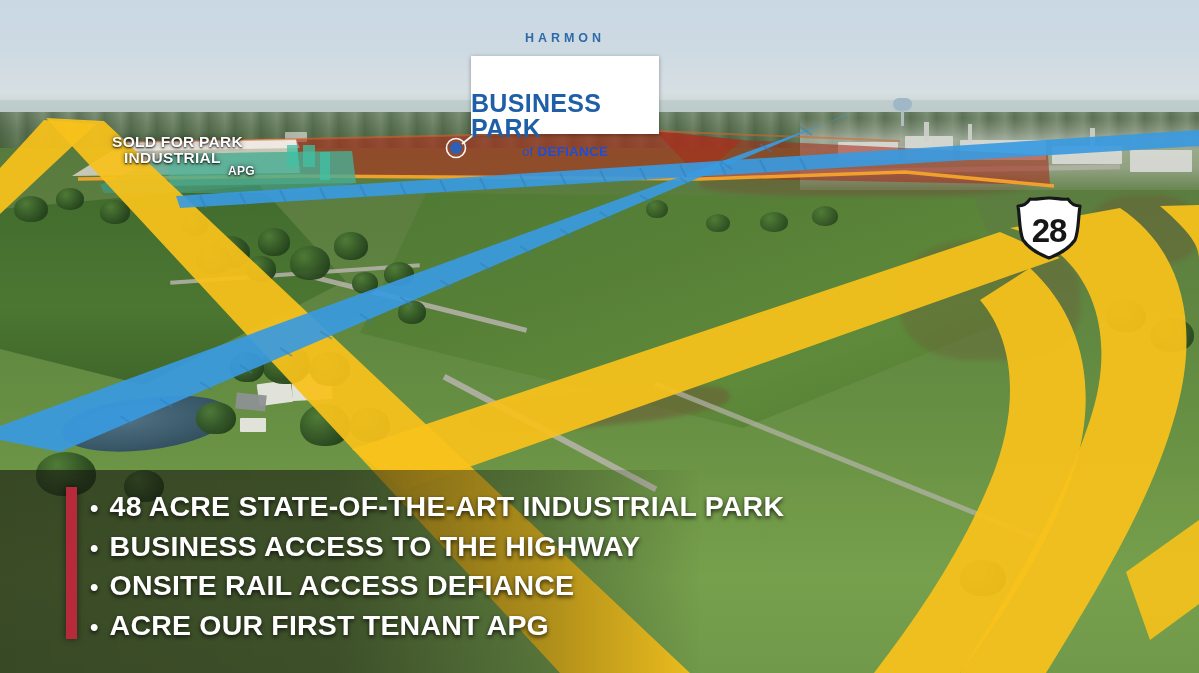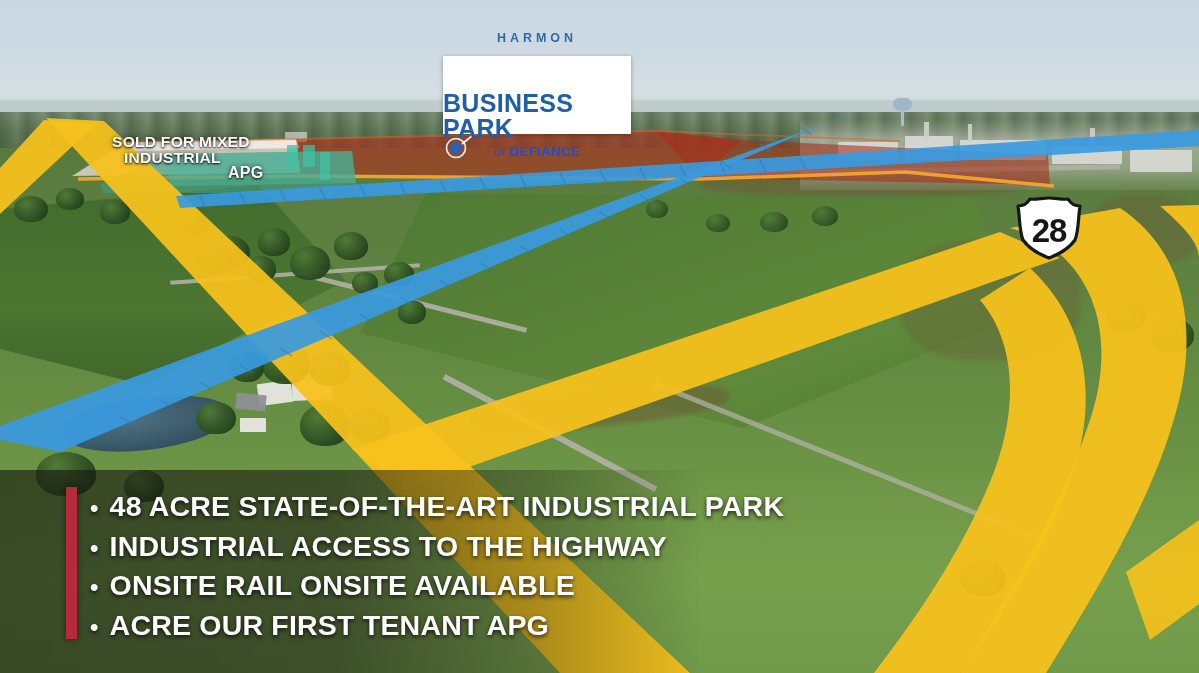--- a/index.html
+++ b/index.html
@@ -94,21 +94,21 @@
     transform:rotate(-6deg);
     opacity:.95;
   }
 
   
   .overlay{position:absolute;left:0;top:0;width:1199px;height:673px;pointer-events:none;}
   .overlay svg{display:block;}
 
   
   #sign{
-    position:absolute;left:443px;top:56px;width:188px;height:78px;
+    position:absolute;left:471px;top:56px;width:188px;height:78px;
     background:#ffffff;
     box-shadow:0 1px 4px rgba(0,0,0,.35);
     display:flex;flex-direction:column;align-items:center;justify-content:center;
     line-height:1;
   }
   #sign .l1{
     font-size:12.5px;letter-spacing:4px;font-weight:700;color:#2f6aa8;
     margin-bottom:5px;
   }
   #sign .l2{
@@ -129,21 +129,21 @@
     padding-top:5px;box-sizing:border-box;
   }
 
   
   .maplabel{
     position:absolute;color:#ffffff;font-weight:800;
     text-shadow:0 1px 2px rgba(0,0,0,.85),0 0 5px rgba(0,0,0,.6);
     letter-spacing:.3px;line-height:1.02;
   }
   #label-sold{left:112px;top:134px;width:210px;font-size:15.5px;}
-  #label-apg{left:228px;top:165px;font-size:16px;}
+  #label-apg{left:228px;top:165px;font-size:12px;}
 
   
   #bullet-scrim{
     position:absolute;left:0px;top:470px;width:700px;height:203px;
     background:linear-gradient(to right,rgba(22,24,16,.62) 0%,rgba(24,26,18,.58) 48%,rgba(26,28,20,.30) 78%,rgba(26,28,20,0) 100%);
     filter:blur(.3px);
   }
   #bullet-bar{
     position:absolute;left:66px;top:487px;width:11px;height:152px;
     background:#b62a3b;
@@ -338,40 +338,40 @@
                C 16 54 27 59 35 62
                C 43 59 54 54 61 44
                C 65 34 64 22 66 10
                C 62 10 57 8 54 3
                C 48 4 42 2 35 2 Z" fill="#ffffff" stroke="#15181a" stroke-width="3.2" stroke-linejoin="round"></path>
     </svg>
     <div class="num">28</div>
   </div>
 
   <div class="maplabel" id="label-sold">
-    <div>SOLD FOR MIXED</div>
+    <div>SOLD FOR PARK</div>
     <div style="padding-left:12px;">INDUSTRIAL</div>
   </div>
   <div class="maplabel" id="label-apg">APG</div>
 
   <div id="bullet-scrim"></div>
   <div id="bullet-bar"></div>
   <div id="bullets">
     <ul>
       <li>
         <span class="dot">•</span>
         <span>48 ACRE STATE-OF-THE-ART INDUSTRIAL PARK</span>
       </li>
       <li>
         <span class="dot">•</span>
-        <span>INDUSTRIAL ACCESS TO THE HIGHWAY</span>
+        <span>BUSINESS ACCESS TO THE HIGHWAY</span>
       </li>
       <li>
         <span class="dot">•</span>
-        <span>ONSITE RAIL ONSITE AVAILABLE</span>
+        <span>ONSITE RAIL ACCESS DEFIANCE</span>
       </li>
       <li>
         <span class="dot">•</span>
         <span>ACRE OUR FIRST TENANT APG</span>
       </li>
     </ul>
   </div>
 
 </div>
 

